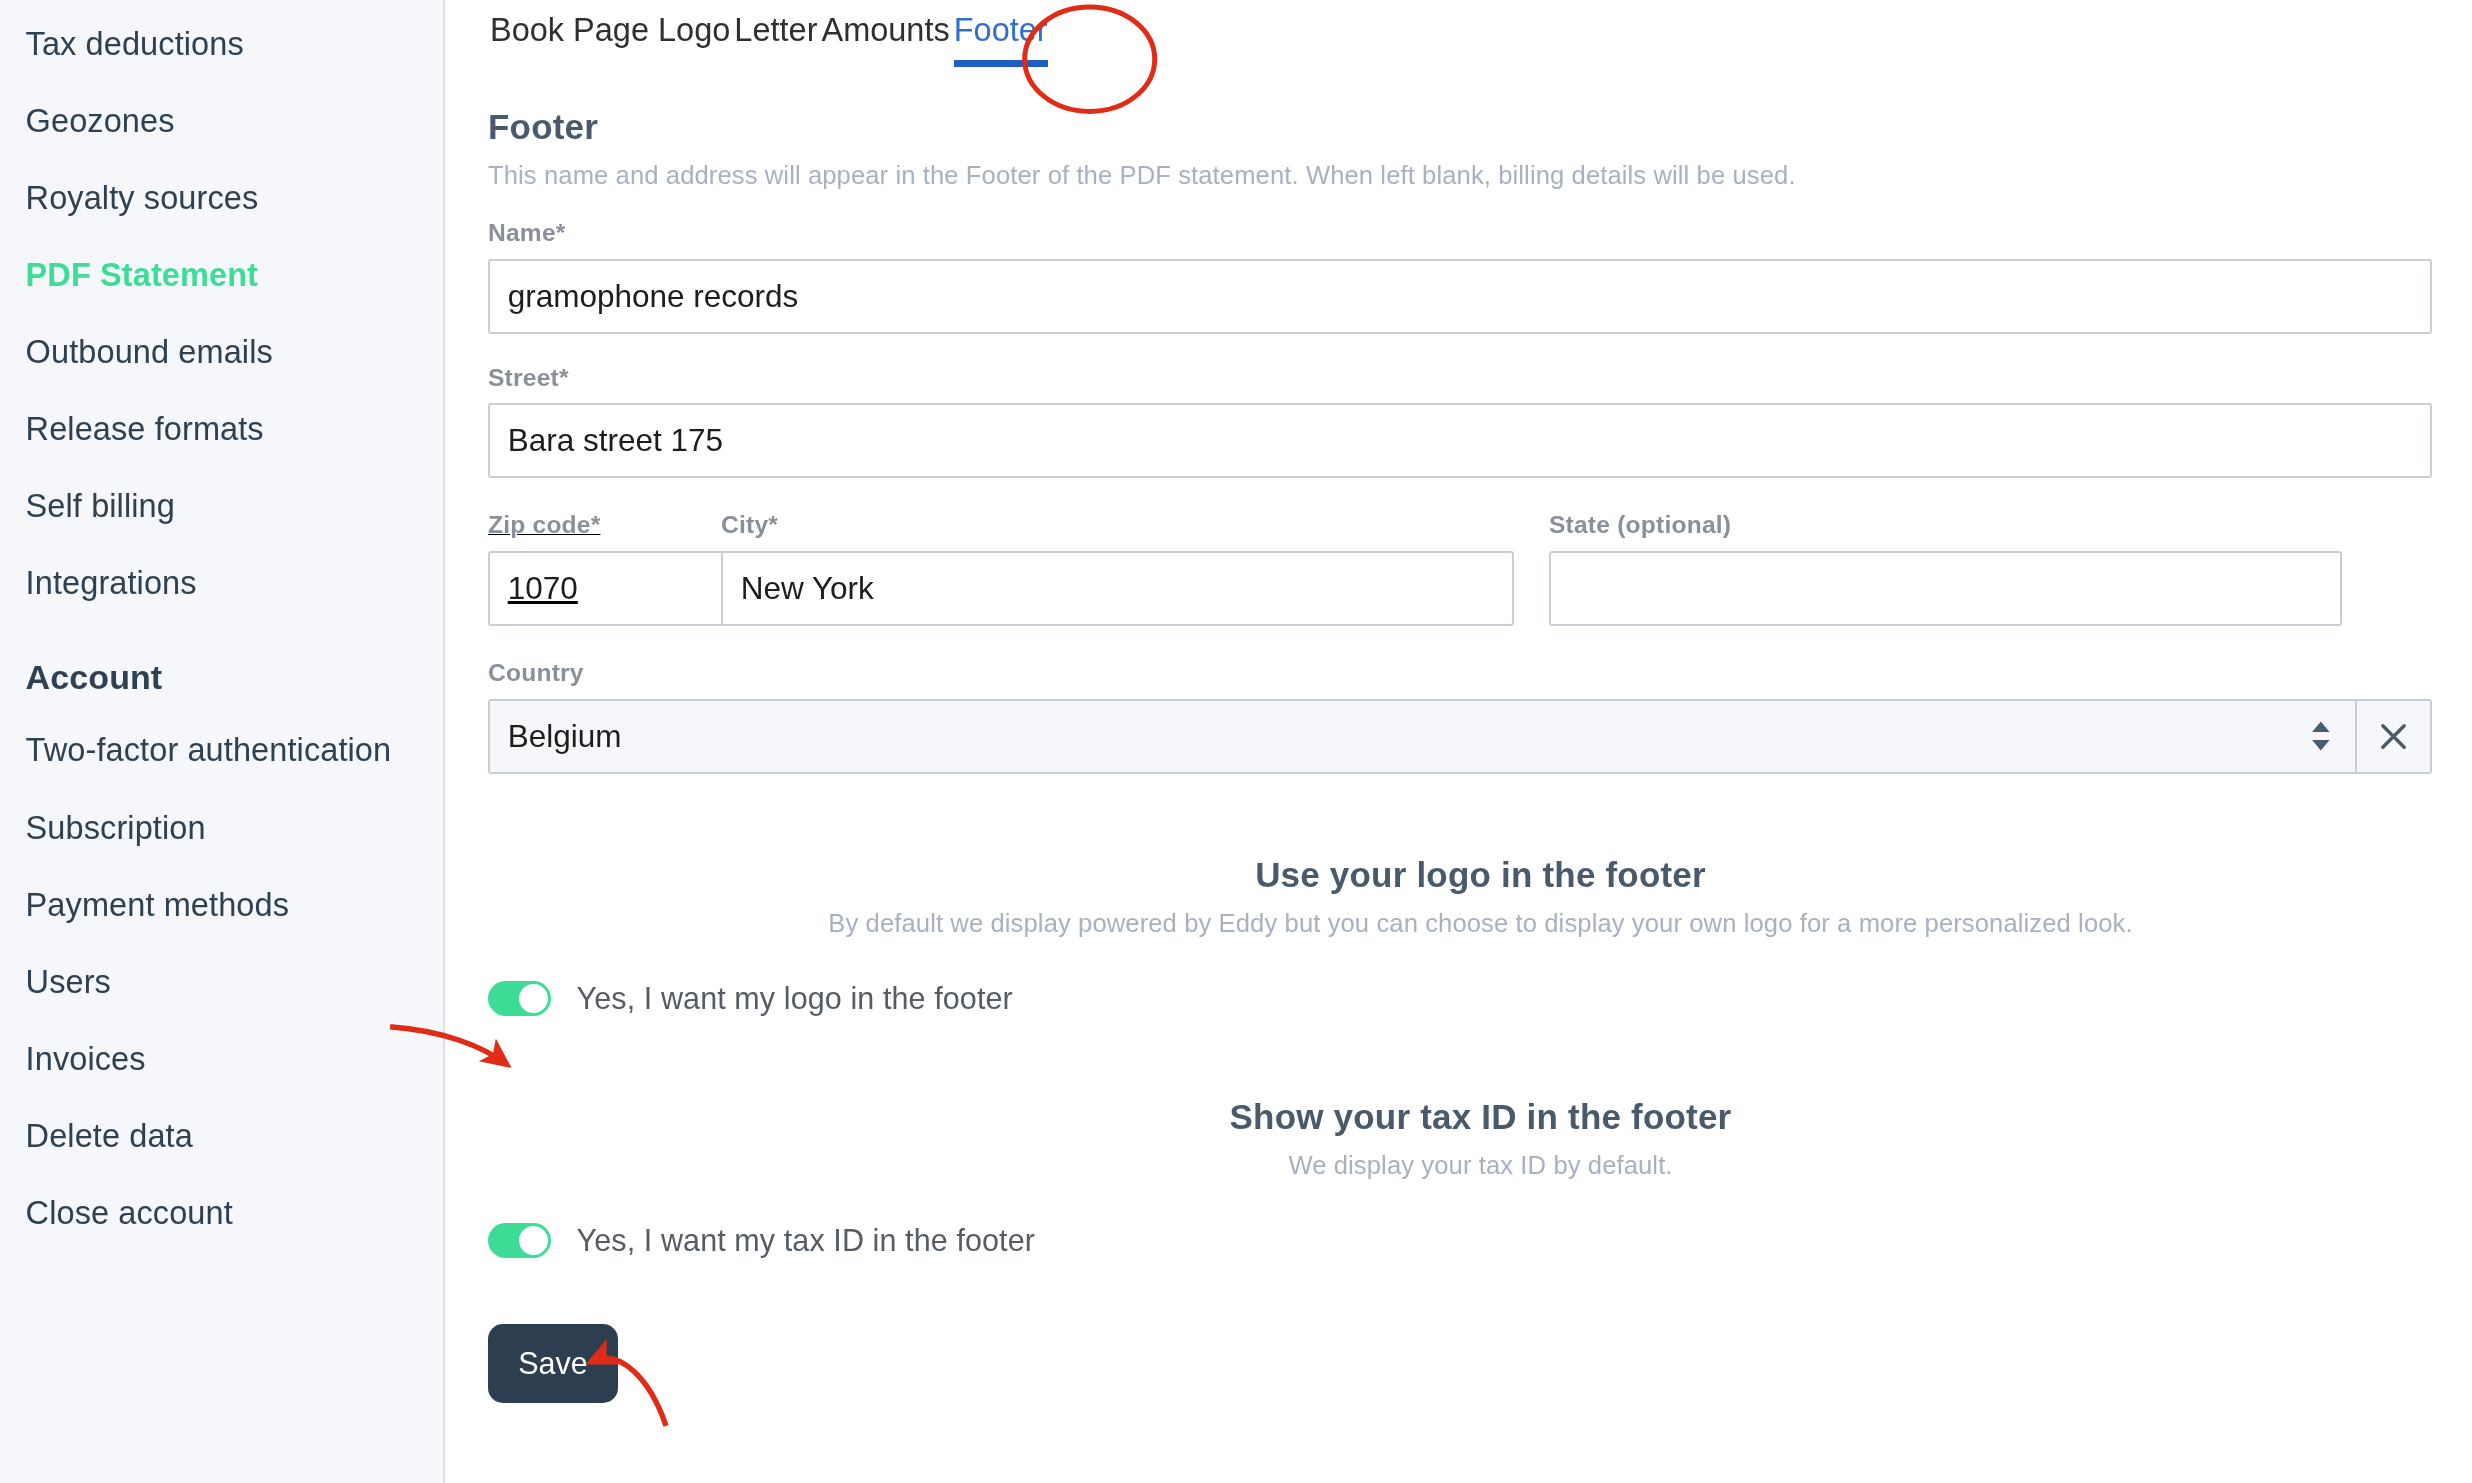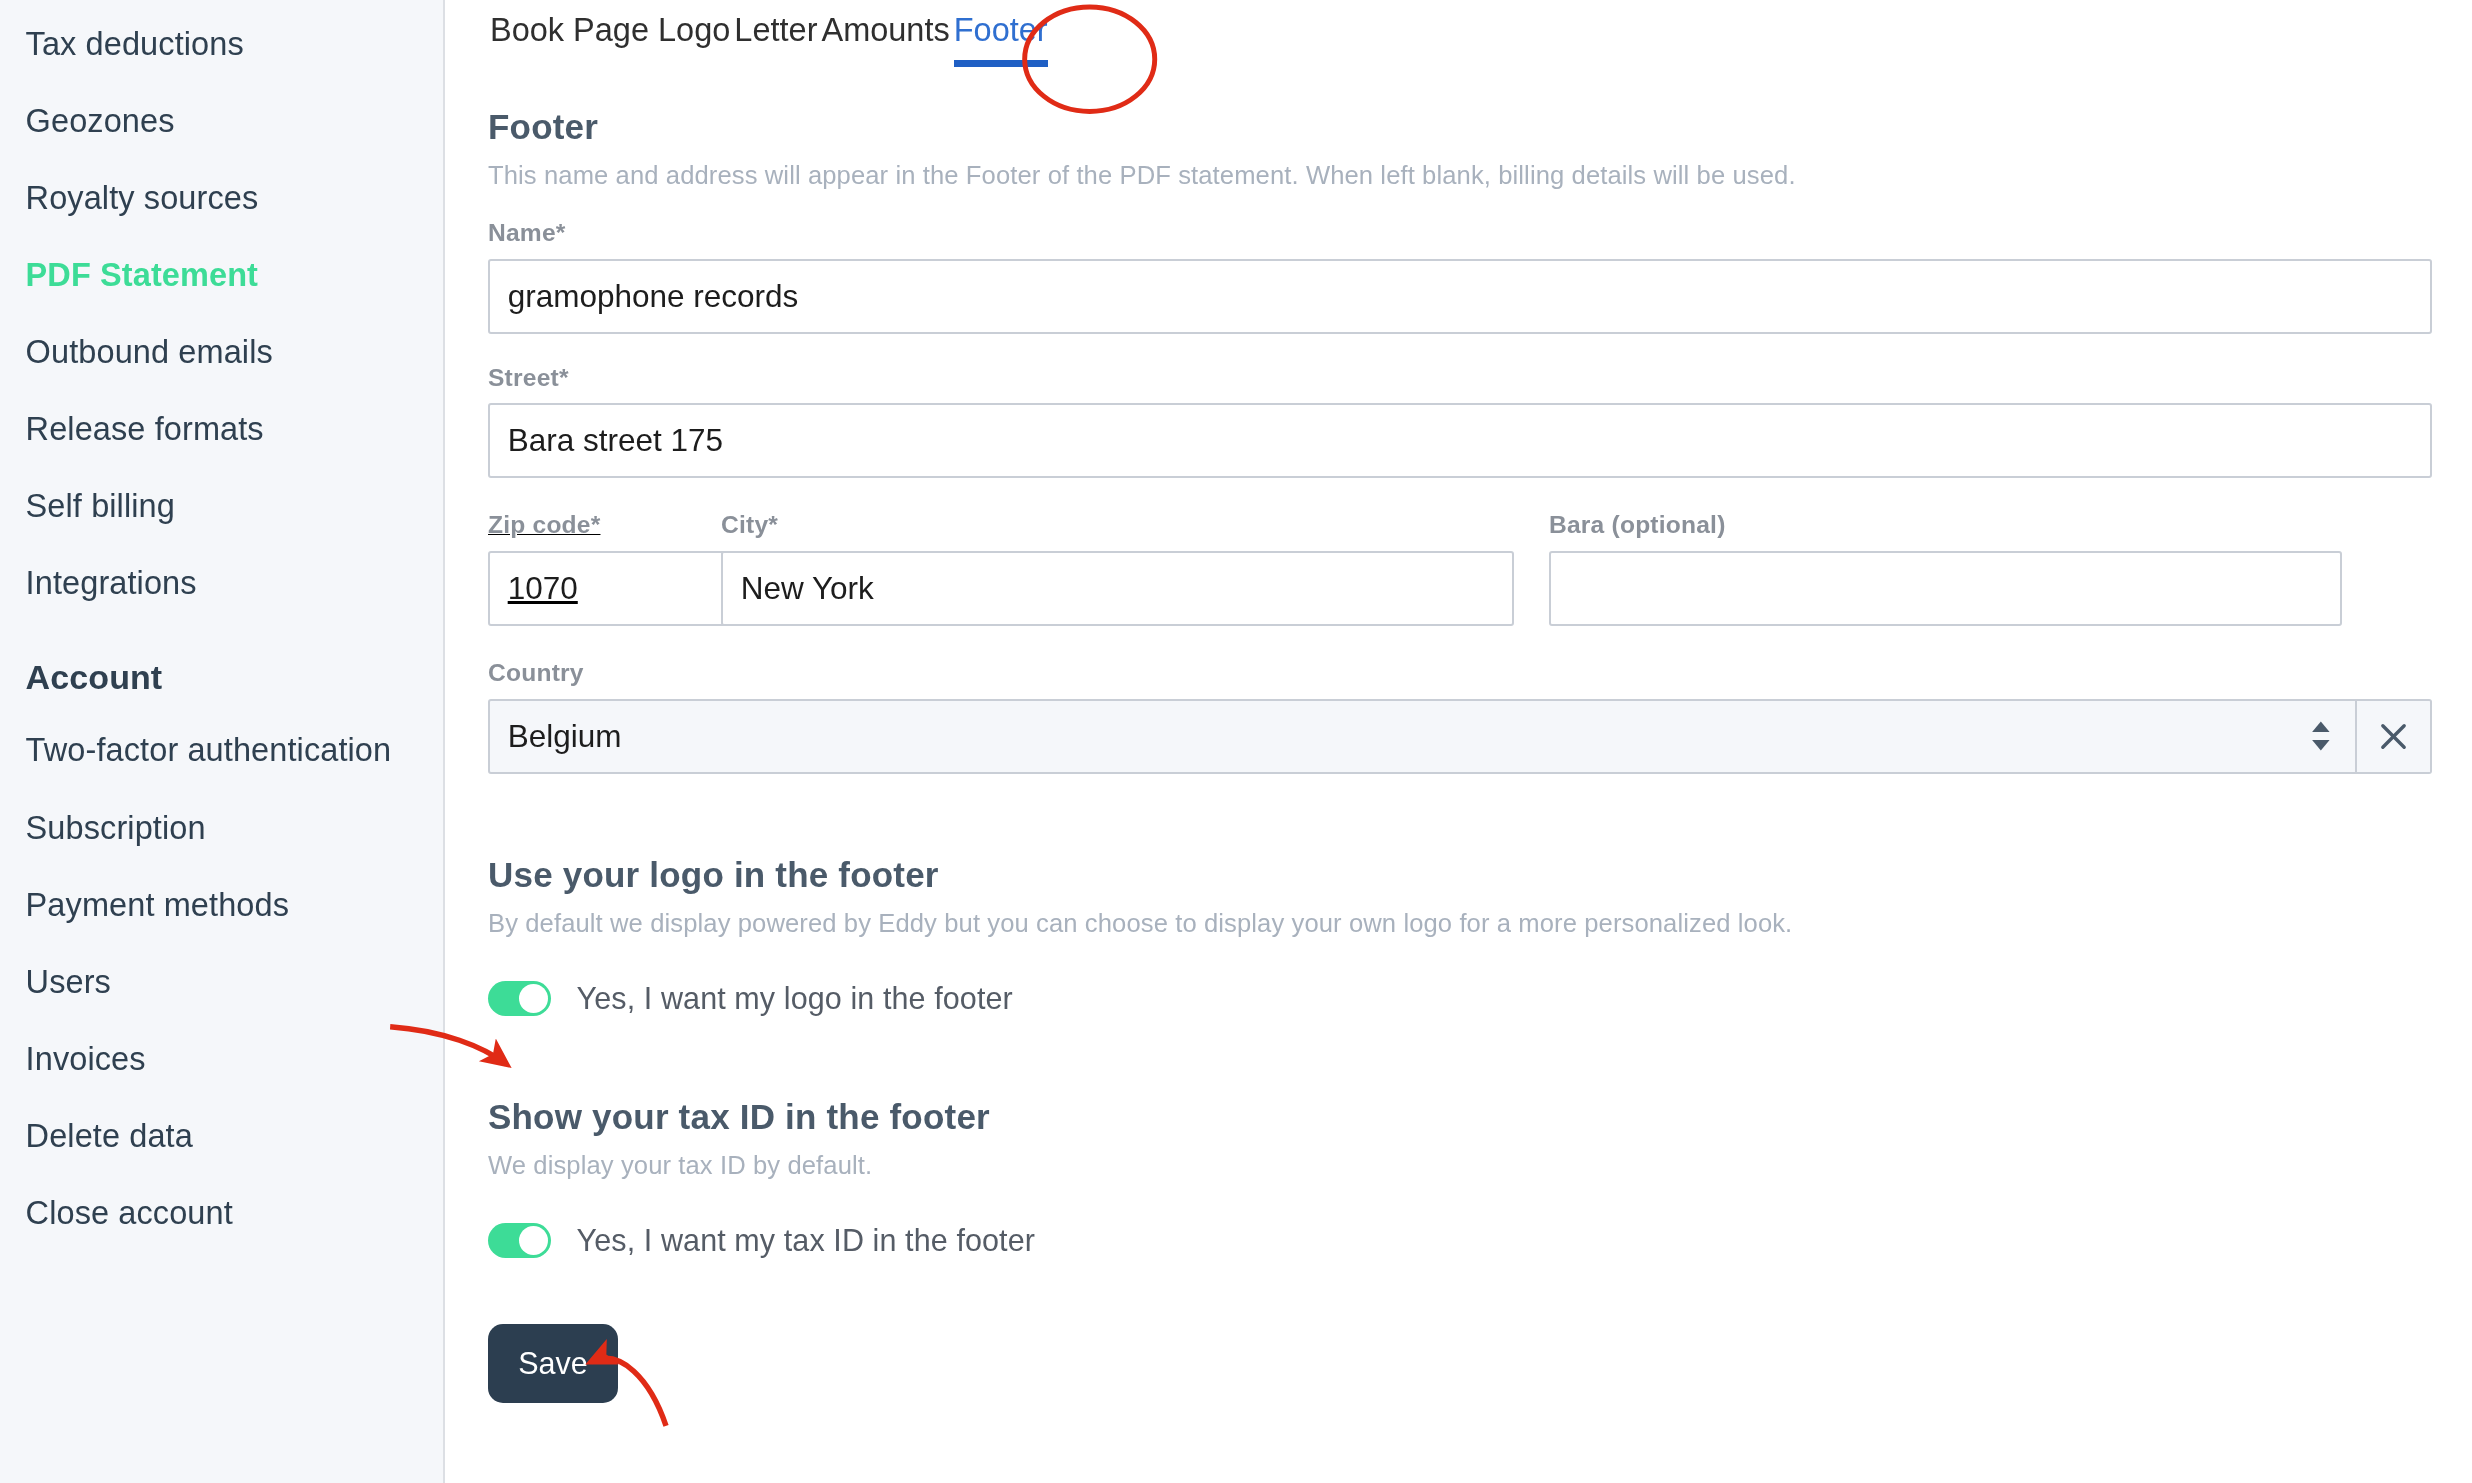--- a/index.html
+++ b/index.html
@@ -171,21 +171,21 @@
     border-left: none;
     background: #f5f7fa;
     border-radius: 0 3px 3px 0;
     display: flex;
     align-items: center;
     justify-content: center;
     cursor: pointer;
     color: #4a5a6a;
   }
 
-  .toggle-section { margin-top: 81px; }
+  .toggle-section { margin-top: 81px; text-align: center; }
   .toggle-section .section-title { font-size: 35px; margin-top: 0; }
   .toggle-row {
     display: flex;
     align-items: center;
     margin-top: 43px;
   }
   .switch {
     width: 63px;
     height: 35px;
     border-radius: 17.7px;
@@ -285,21 +285,21 @@
     <div class="row3">
       <div class="col-zip">
         <span class="field-label">Zip code*</span>
         <div class="input-box" style="margin-top:11.8px;">1070</div>
       </div>
       <div class="col-city">
         <span class="field-label">City*</span>
         <div class="input-box" style="margin-top:11.8px;">New York</div>
       </div>
       <div class="col-state">
-        <span class="field-label">Bara (optional)</span>
+        <span class="field-label">State (optional)</span>
         <div class="input-box" style="margin-top:11.8px;"></div>
       </div>
     </div>
 
     <div class="country-block">
       <span class="field-label">Country</span>
       <div class="country-row">
         <div class="country-select">
           <span>Belgium</span>
           <span class="spin">

